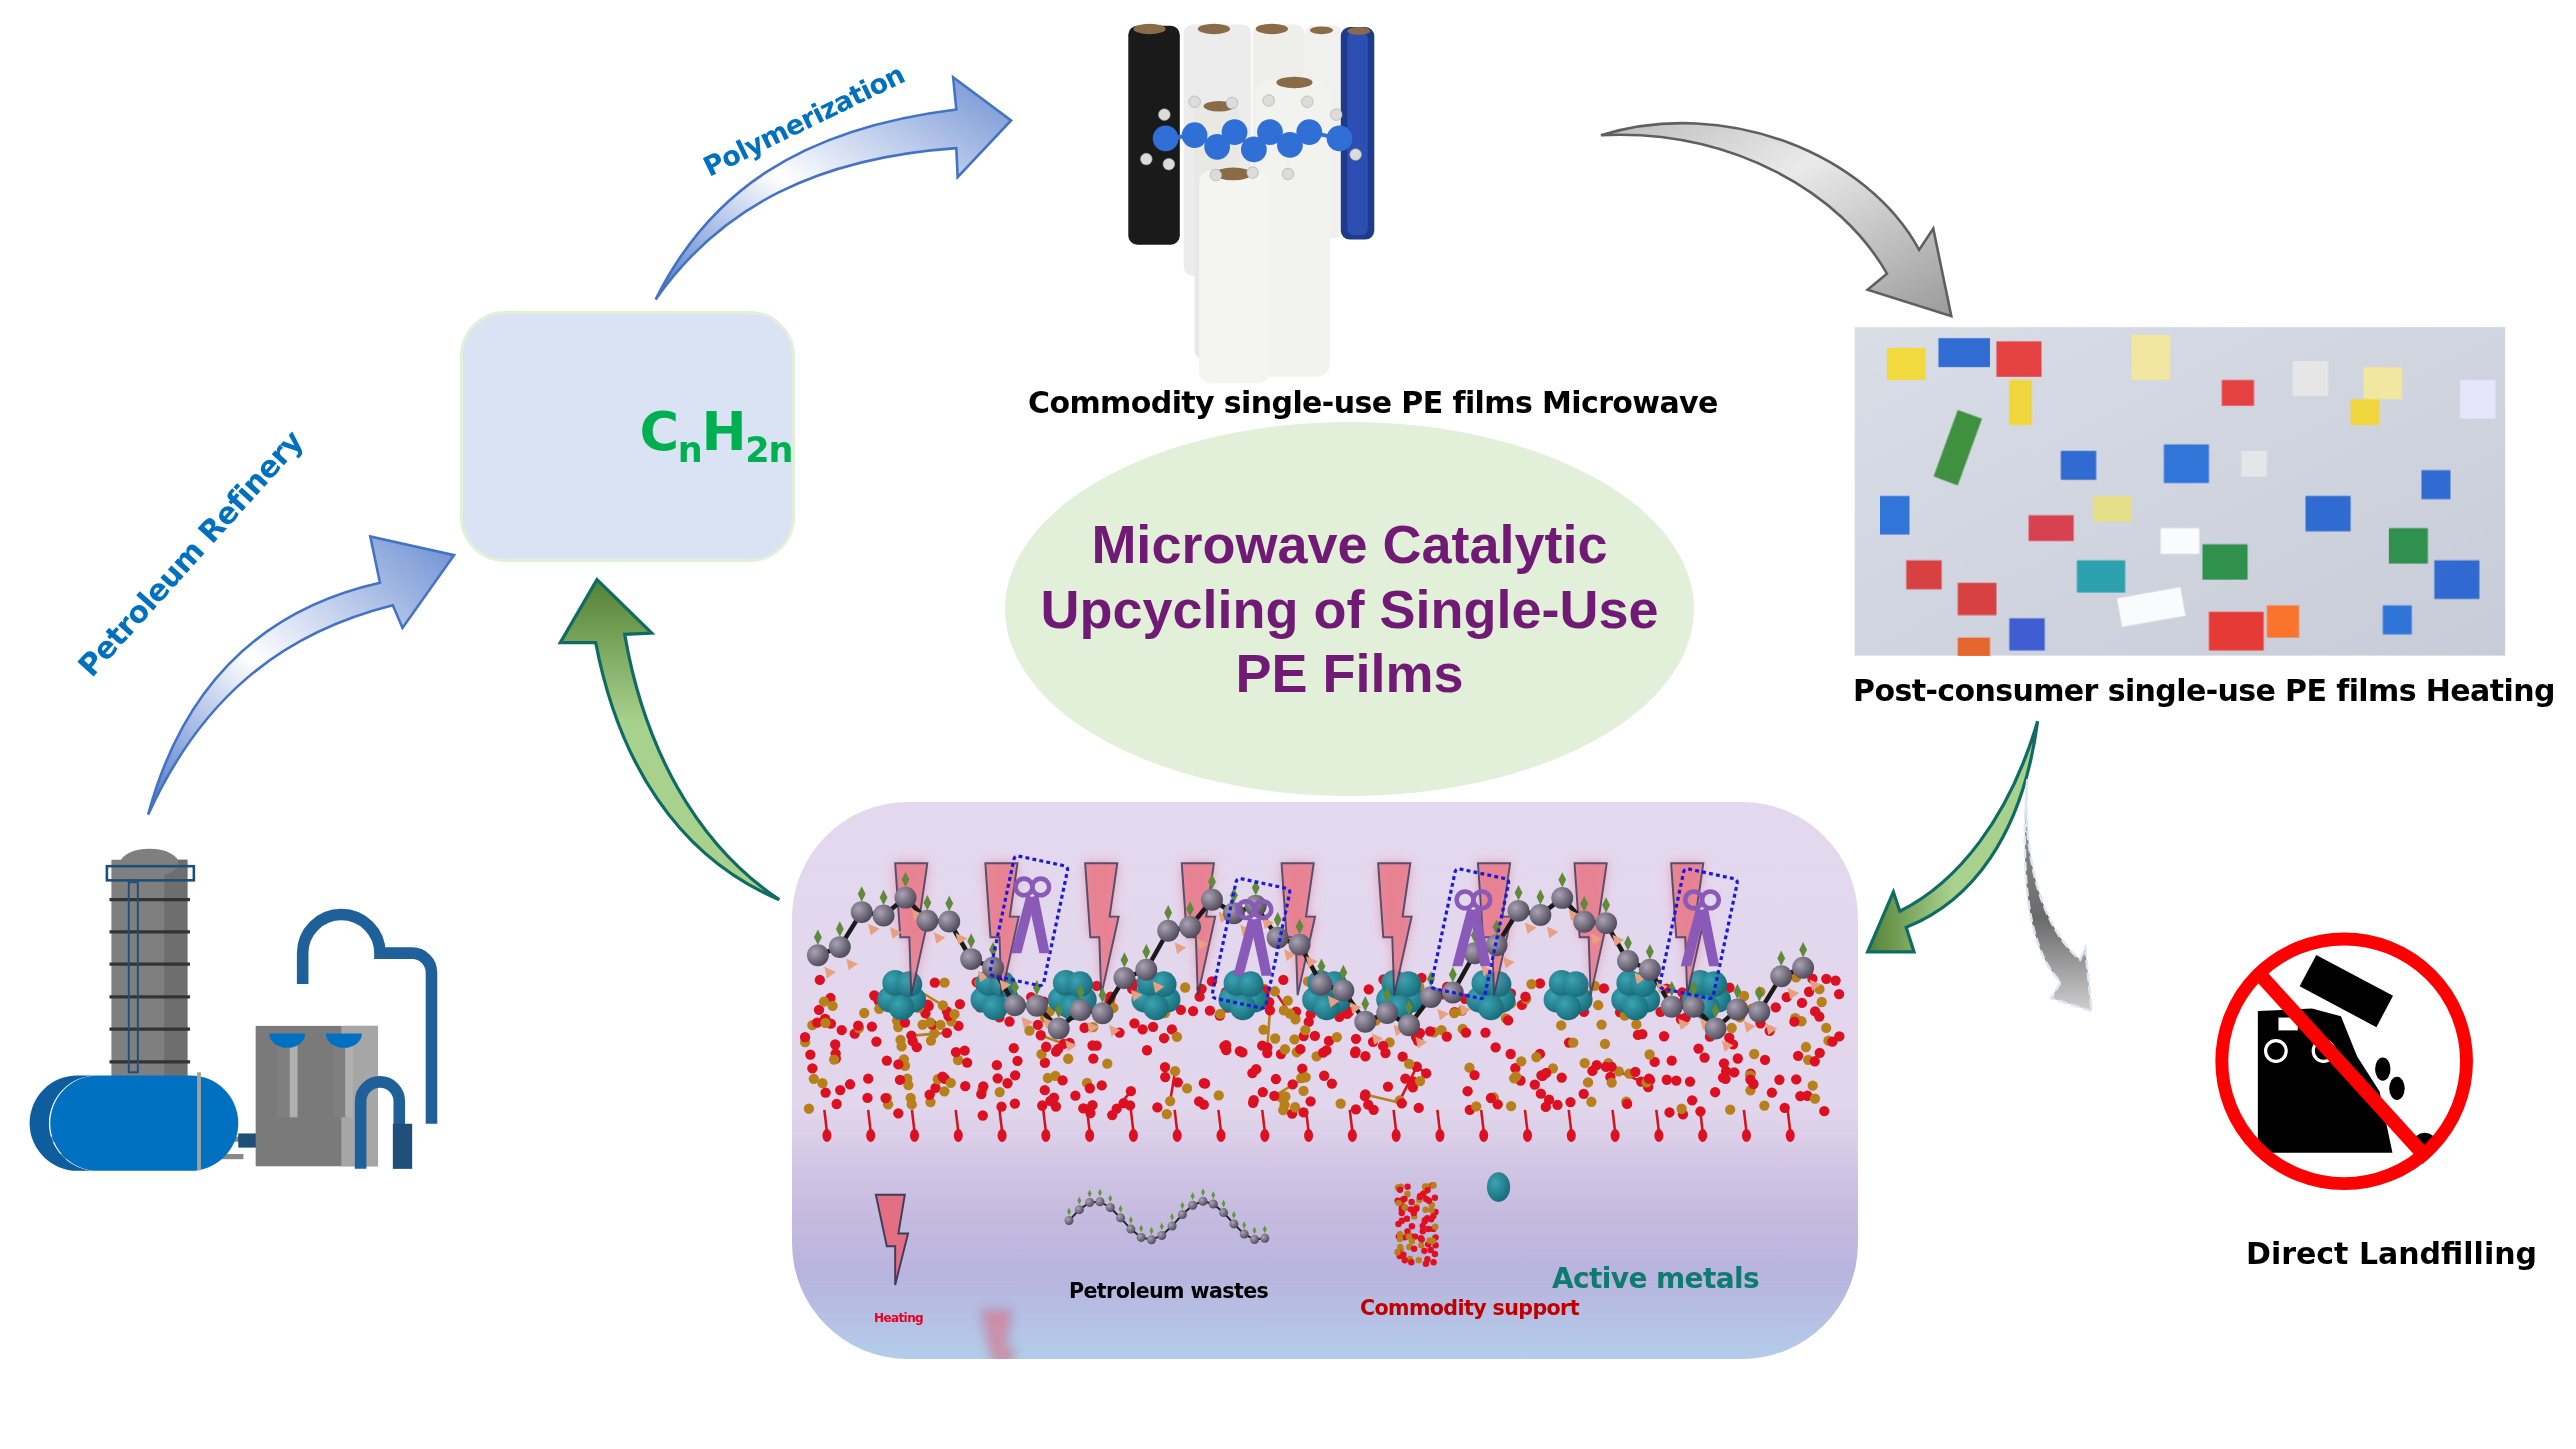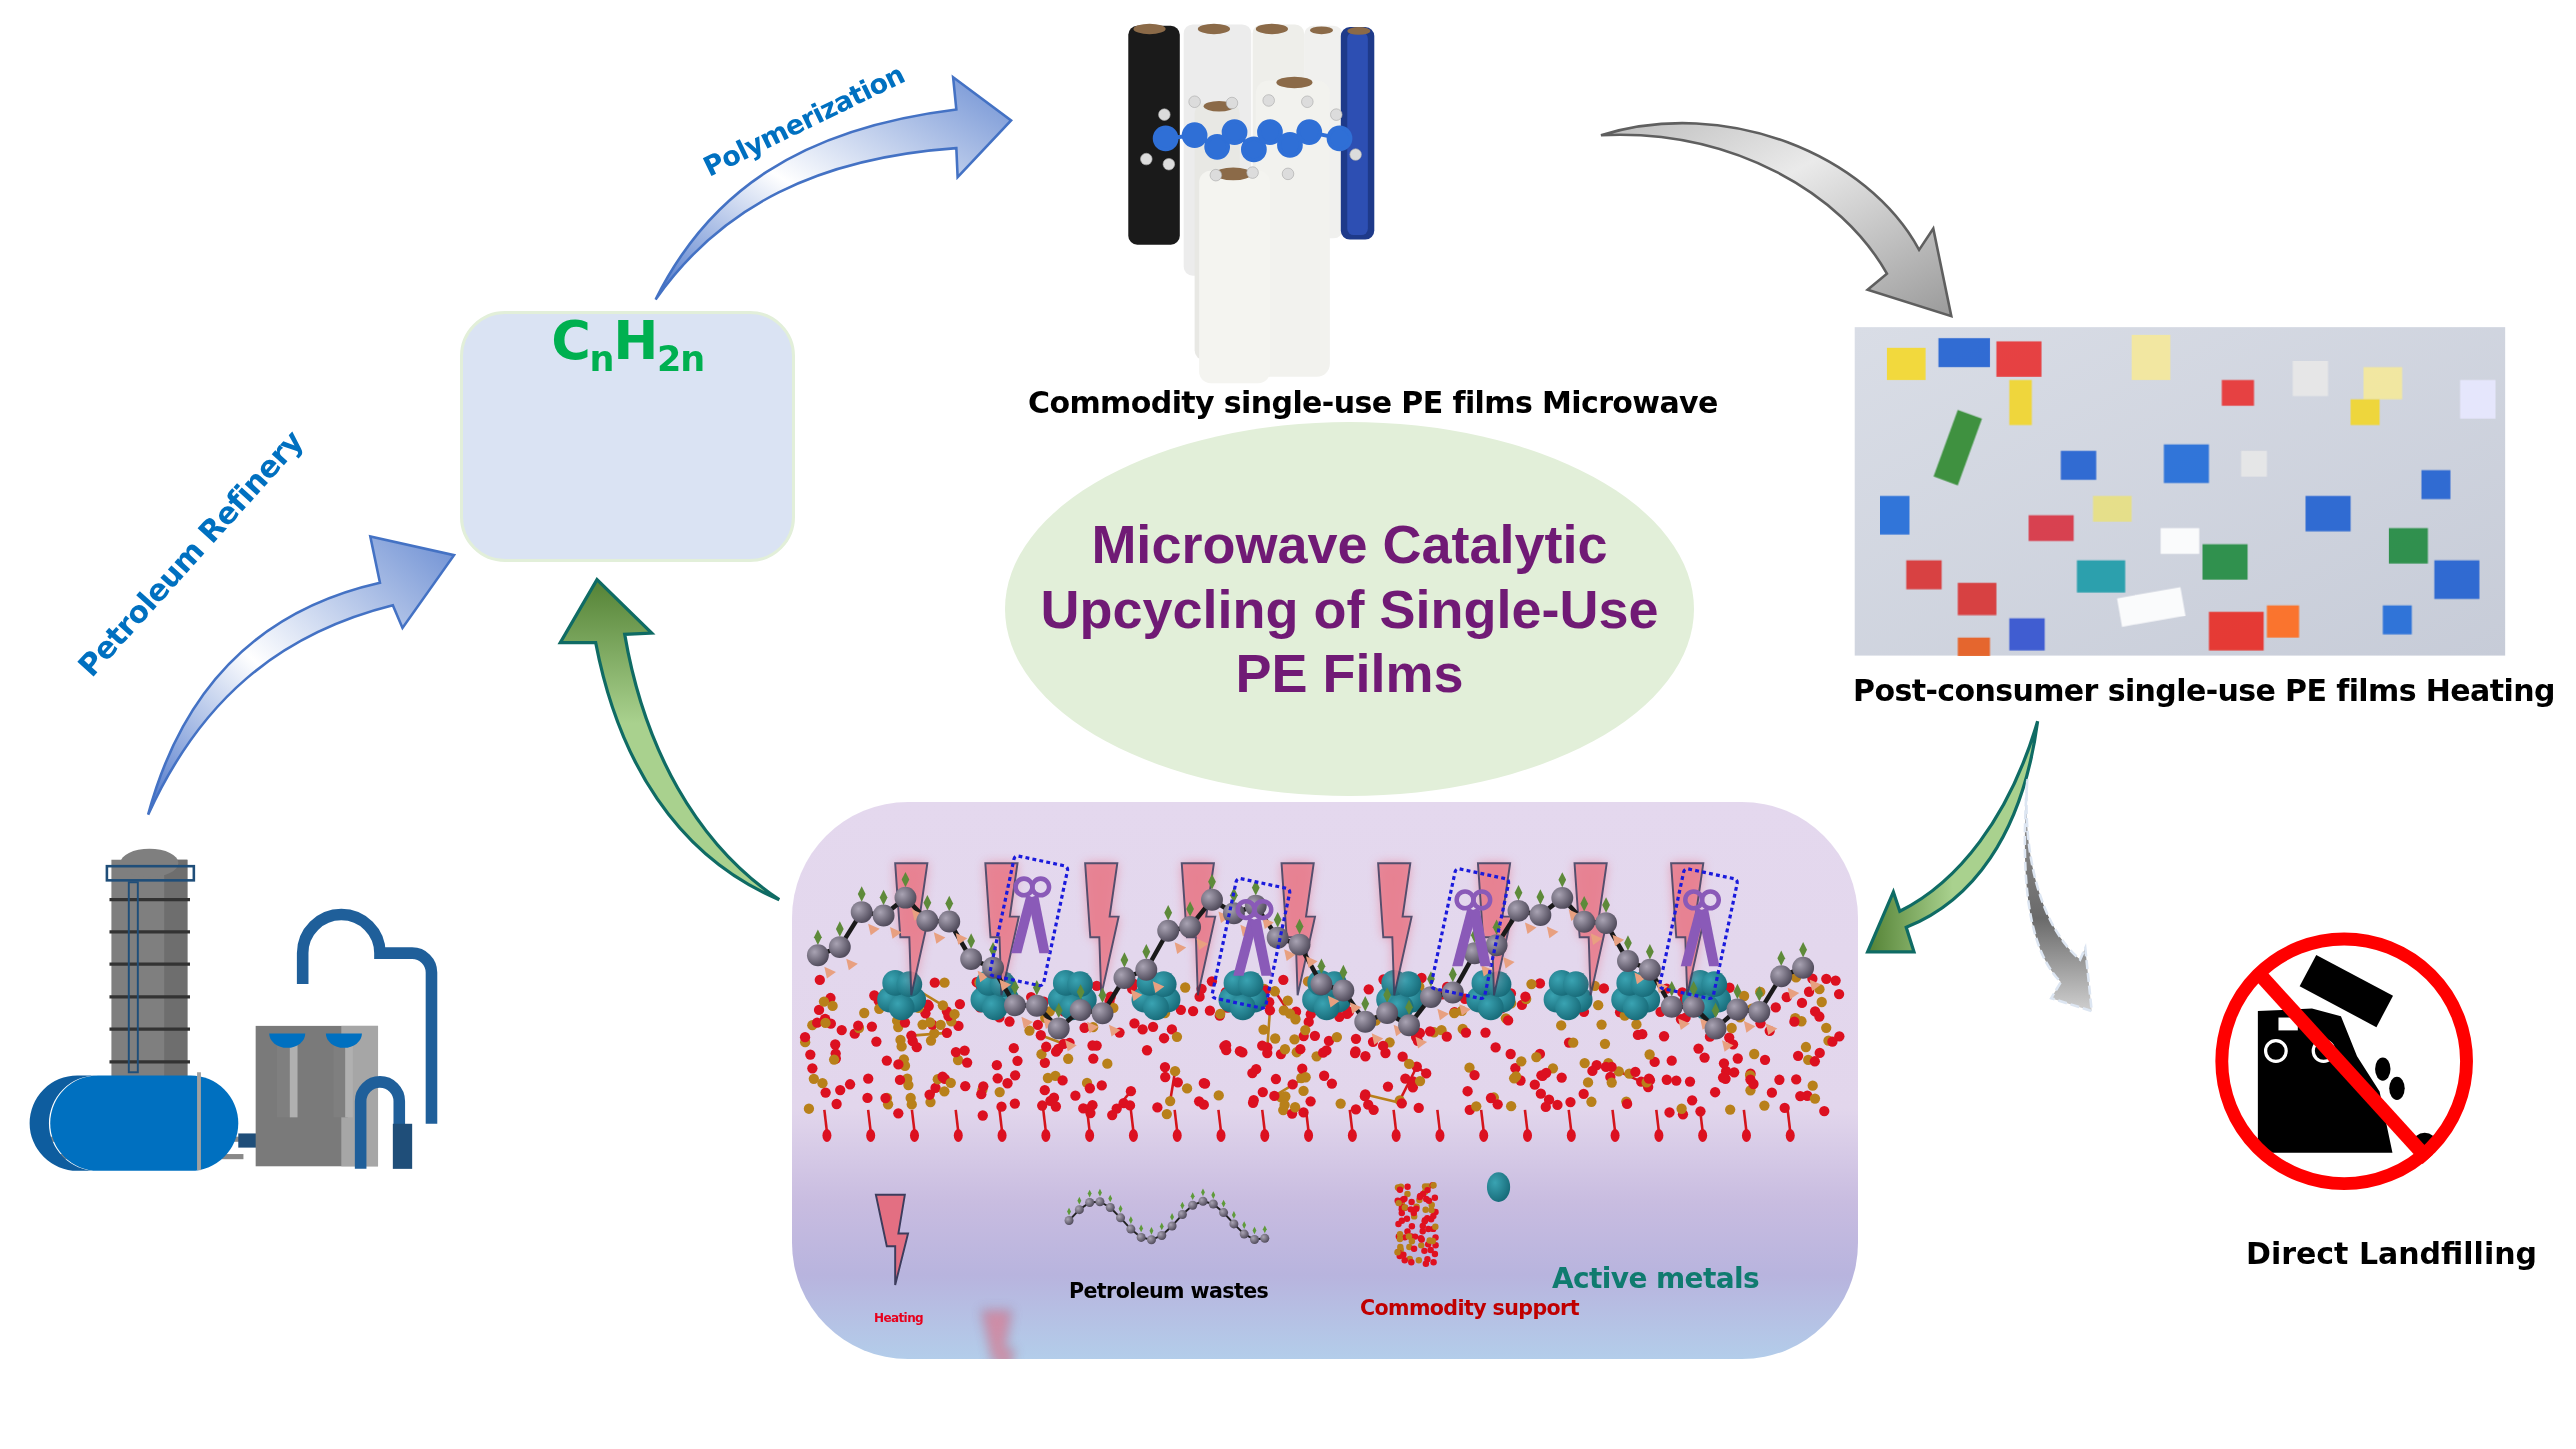--- a/index.html
+++ b/index.html
@@ -1,20 +1,20 @@
 <!DOCTYPE html>
 <html style="font-size:10.3px"><head>
 <meta charset="utf-8">
 <style>
   html, body { margin:0; padding:0; background:#ffffff; }
   body { width:2576px; height:1449px; position:relative; overflow:hidden; font-family:"Liberation Sans", sans-serif; }
   .abs { position:absolute; }
   svg.layer { position:absolute; left:0; top:0; width:2576px; height:1449px; }
   .caption { font-family:"DejaVu Sans", sans-serif; font-weight:bold; color:#000; white-space:nowrap; letter-spacing:-0.6px; }
-  .olefin-box { left:460px; top:311px; width:335px; height:251px; background:#dae3f3; border:3.9px solid #e2efd9; border-radius:45px; box-sizing:border-box; display:flex; align-items:flex-start; justify-content:center; color:#00b050; font-family:"DejaVu Sans", sans-serif; font-weight:bold; }
+  .olefin-box { left:460px; top:311px; width:335px; height:251px; background:#dae3f3; border:3.9px solid #e2efd9; border-radius:45px; box-sizing:border-box; display:flex; flex-direction:column; align-items:flex-end; justify-content:center; color:#00b050; font-family:"DejaVu Sans", sans-serif; font-weight:bold; }
   .formula { font-size:54px; line-height:1; letter-spacing:-1.3px; }
   .formula sub { font-size:35px; vertical-align:-11.6px; }
   .olefin-label { font-size:49px; line-height:1.15; letter-spacing:-1.3px; margin-top:7.7px; }
   .ellipse { left:1005px; top:422px; width:689px; height:374px; border-radius:50%; background:#e2efd9; display:flex; align-items:center; justify-content:center; text-align:center; }
   .ellipse-title { color:#701a75; font-family:"Liberation Sans", sans-serif; font-weight:bold; font-size:54px; line-height:1.2; width:644px; }
   .panel { left:792px; top:802px; width:1066px; height:557px; border-radius:116px 116px 116px 116px; background:linear-gradient(to bottom, #e4d8ee 0%, #e2d6ec 55%, #c8bce0 72%, #b8b4de 85%, #b3cdea 100%); overflow:hidden; }
   .legend-label { font-family:"DejaVu Sans", sans-serif; font-weight:bold; white-space:nowrap; letter-spacing:-0.6px; }
   .arrow-label { font-family:"DejaVu Sans", sans-serif; font-weight:bold; color:#0070c0; white-space:nowrap; letter-spacing:-0.6px; }
 </style>
 </head>

